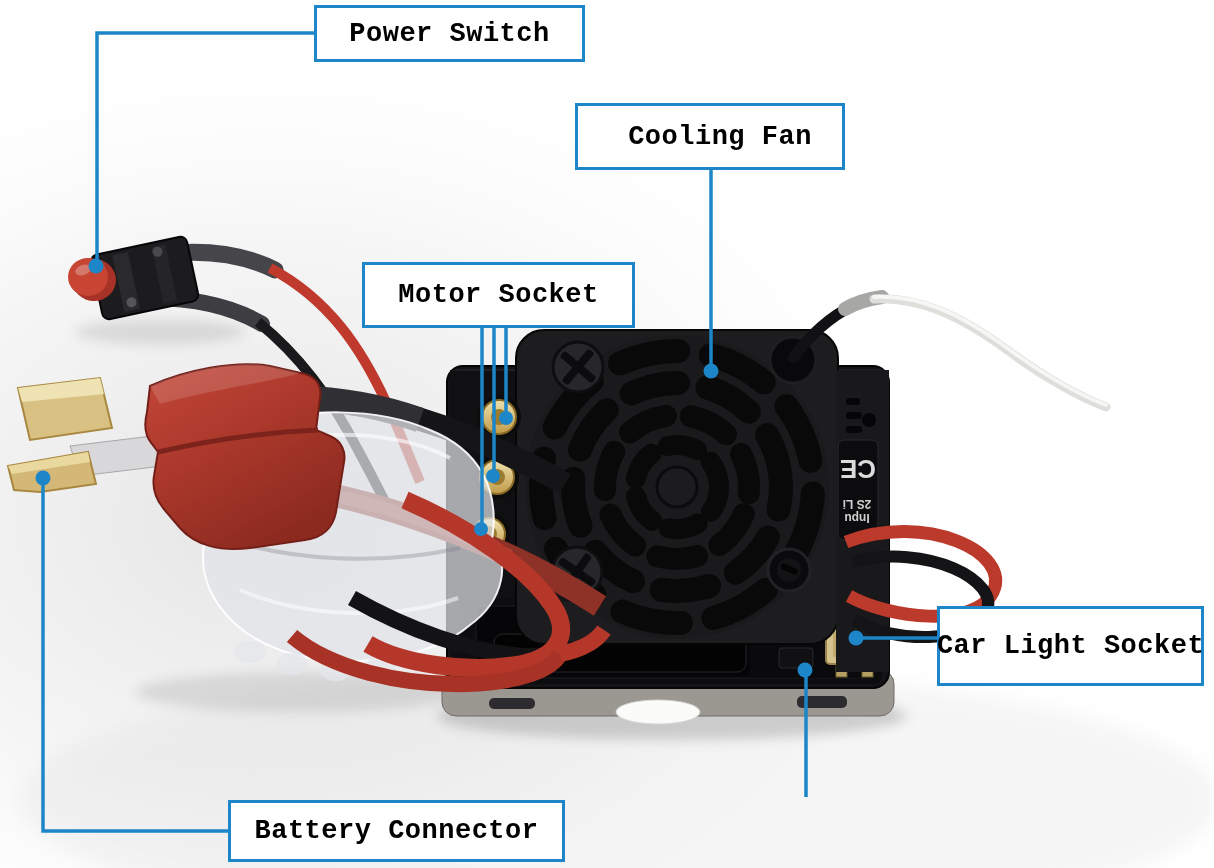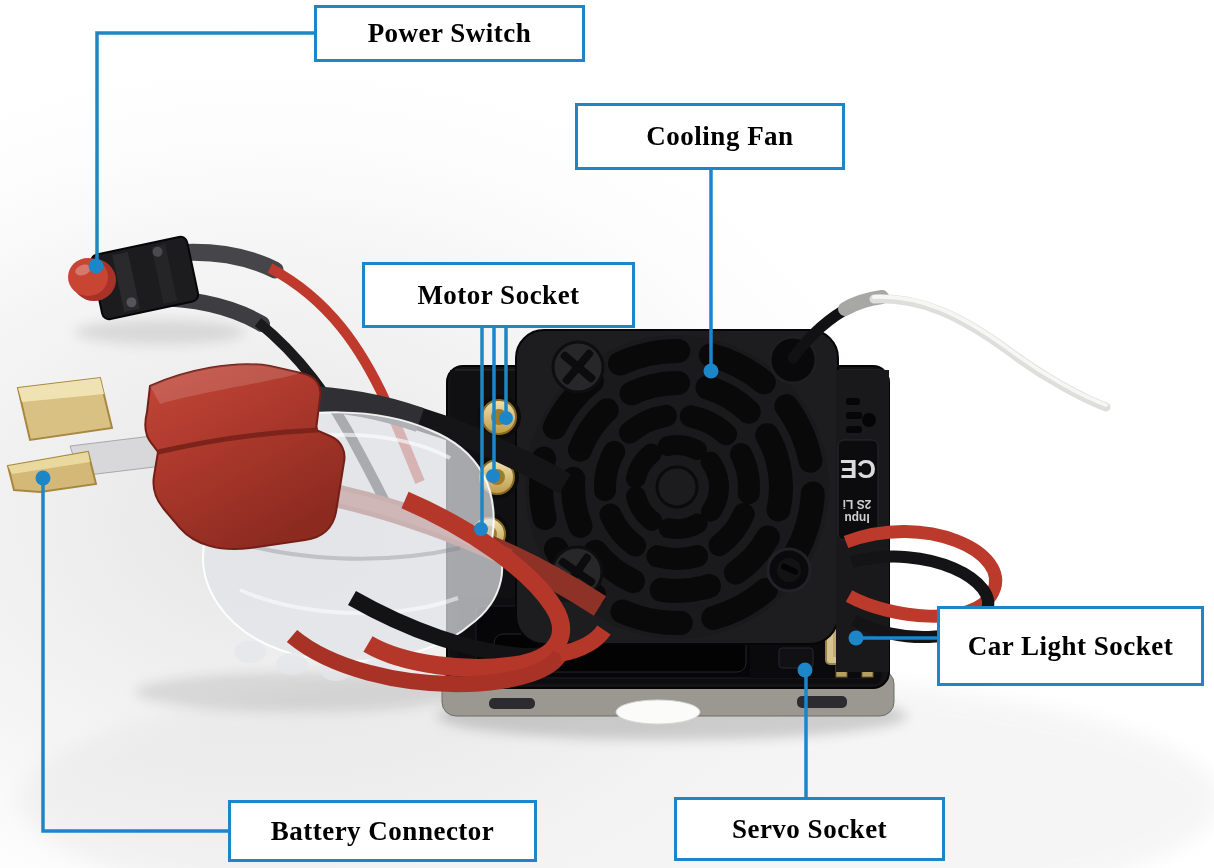--- a/index.html
+++ b/index.html
@@ -8,21 +8,21 @@
     background:#ffffff;
     font-family:"Liberation Sans",sans-serif;
   }
   .stage{position:absolute;left:0;top:0;width:1214px;height:868px;}
   svg.scene{position:absolute;left:0;top:0;display:block;}
   .callout{
     position:absolute;box-sizing:border-box;
     background:#ffffff;border:3px solid #1d86c8;
     display:flex;align-items:center;justify-content:center;
     color:#000;font-weight:bold;font-size:27px;letter-spacing:0.5px;
-    font-family:Liberation Serif, serif;
+    font-family:Liberation Mono, monospace;
     white-space:nowrap;
   }
 </style>
 </head>
 <body>
 
 <div class="stage">
 
 <svg class="scene" width="1214" height="868" viewBox="0 0 1214 868">
   <defs>
@@ -262,21 +262,18 @@
   </div>
 
   <div class="callout" style="left:362px;top:220px;width:273px;height:66px;margin-top:42px;">
     <span>Motor Socket</span>
   </div>
 
   <div class="callout" style="left:937px;top:606px;width:267px;height:80px;">
     <span>Car Light Socket</span>
   </div>
 
-  <div class="callout" style="left:228px;top:800px;width:309px;height:62px;justify-content:center;">
+  <div class="callout" style="left:228px;top:800px;width:337px;height:62px;justify-content:center;">
     <span>Battery Connector</span>
   </div>
 
-  <div class="callout" style="left:674px;top:797px;width:271px;height:64px;">
-    <span>Servo Socket</span>
-  </div>
 
 </div>
 
 </body></html>

